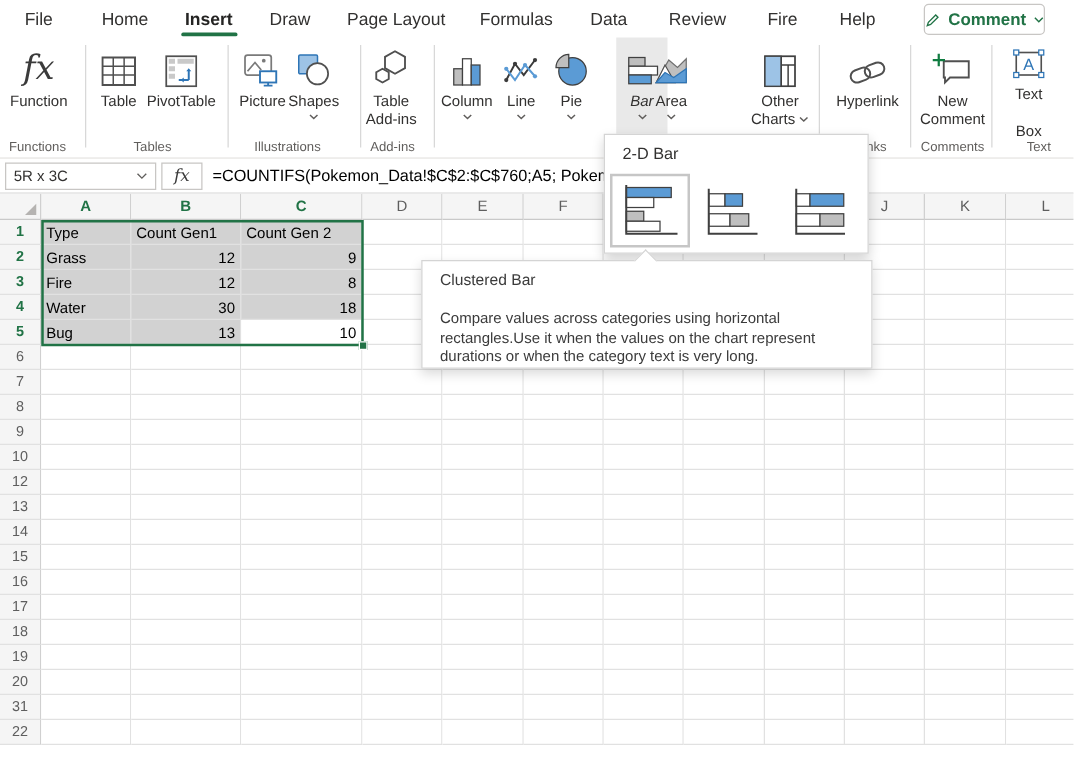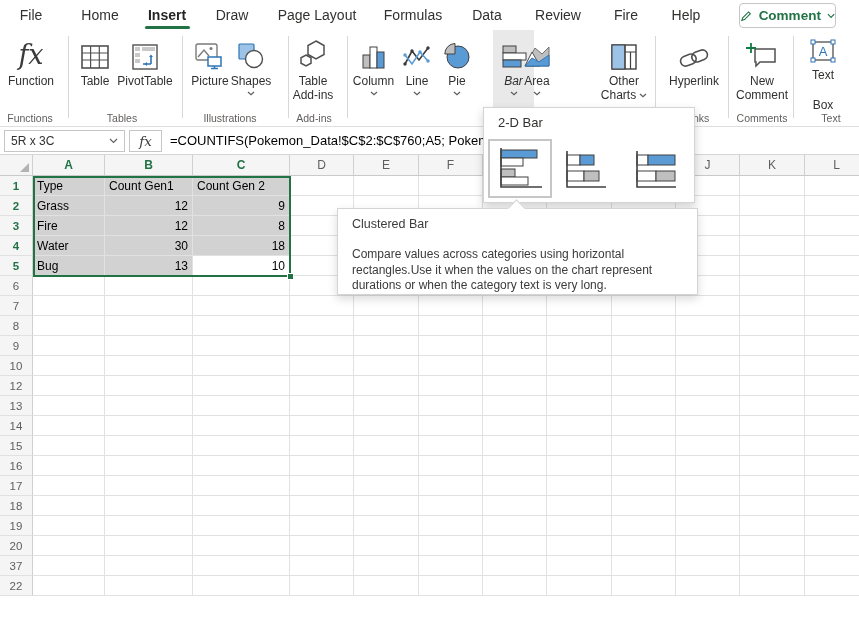--- a/index.html
+++ b/index.html
@@ -618,21 +618,21 @@
         <div class="cell" style="width: 65px;"></div>
         <div class="cell" style="width: 64px;"></div>
         <div class="cell" style="width: 64px;"></div>
         <div class="cell" style="width: 65px;"></div>
         <div class="cell" style="width: 64px;"></div>
         <div class="cell" style="width: 64px;"></div>
         <div class="cell" style="width: 65px;"></div>
         <div class="cell" style="width: 64px;"></div>
       </div>
       <div class="grow">
-        <div class="rhead">37</div>
+        <div class="rhead">31</div>
         <div class="cell" style="width: 72px;"></div>
         <div class="cell" style="width: 88px;"></div>
         <div class="cell" style="width: 97px;"></div>
         <div class="cell" style="width: 64px;"></div>
         <div class="cell" style="width: 65px;"></div>
         <div class="cell" style="width: 64px;"></div>
         <div class="cell" style="width: 64px;"></div>
         <div class="cell" style="width: 65px;"></div>
         <div class="cell" style="width: 64px;"></div>
         <div class="cell" style="width: 64px;"></div>

